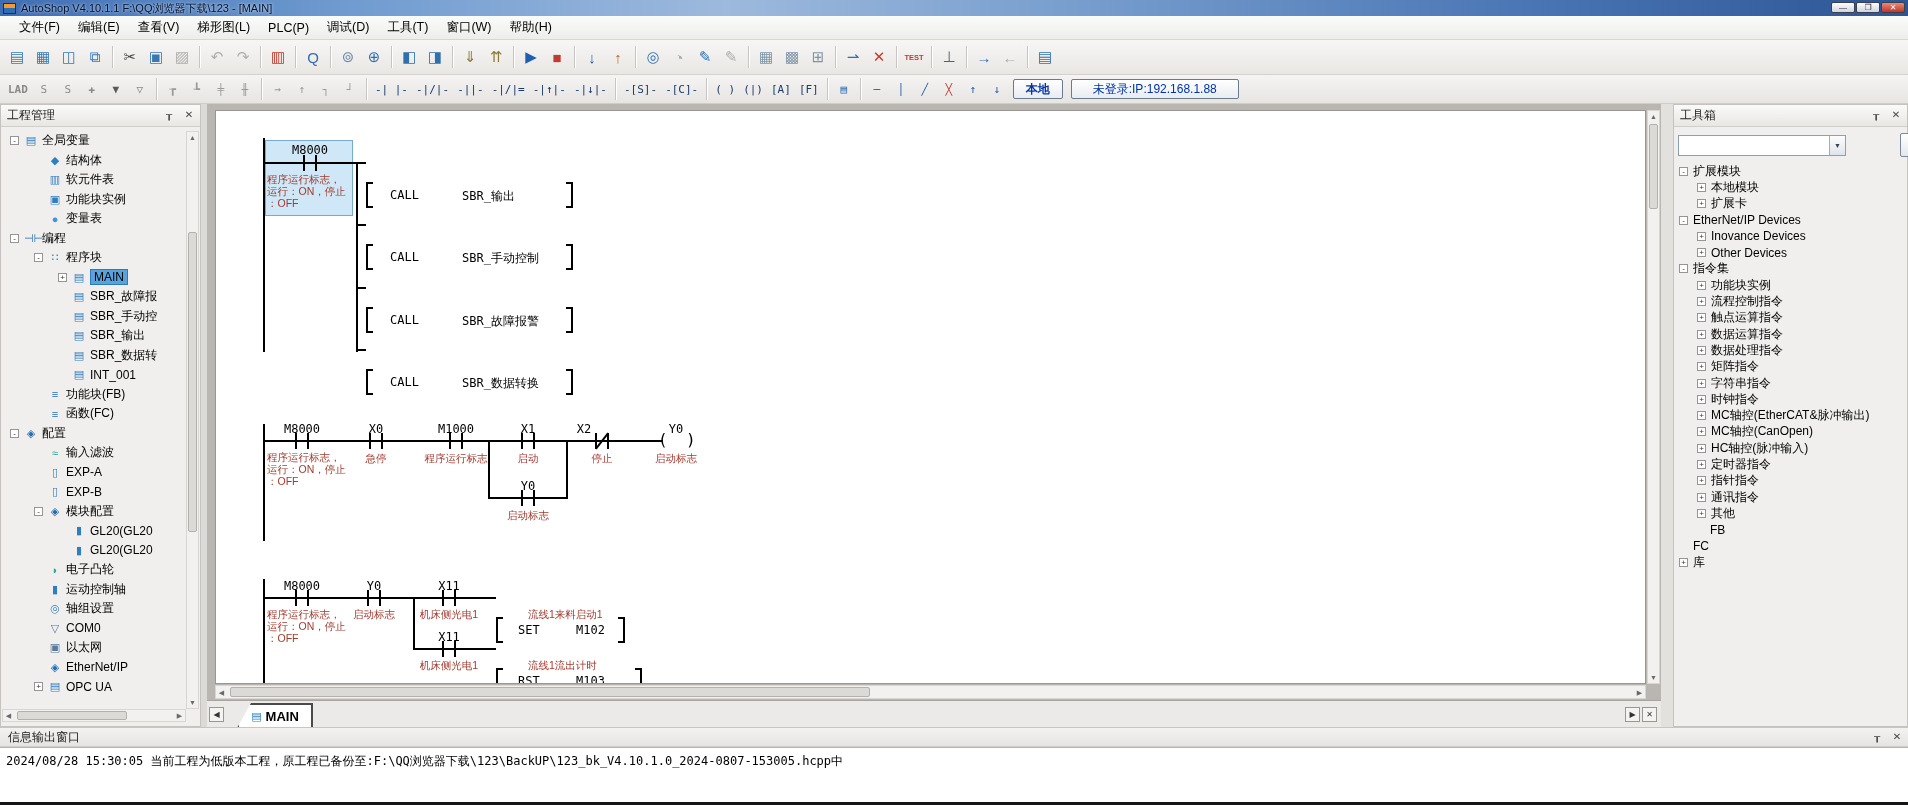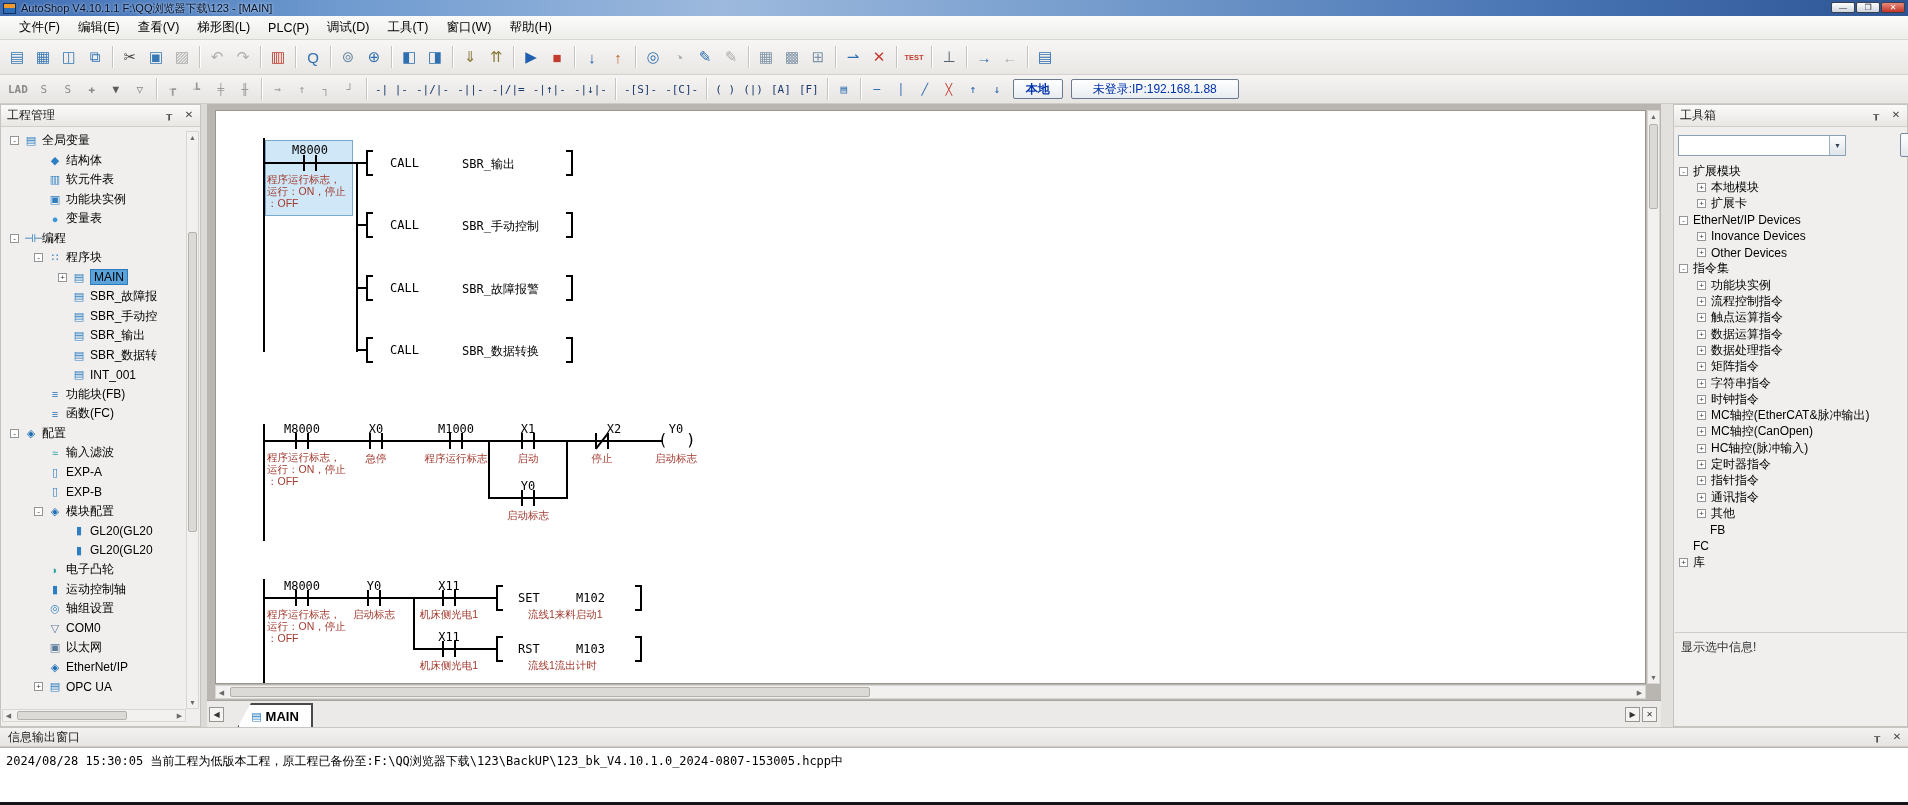--- a/index.html
+++ b/index.html
@@ -79,21 +79,21 @@
   .band .nname { margin-left:5px; width:86px; font-family:"DejaVu Sans Mono",monospace; font-size:12px; }
   .band .ncomment { color:#008000; font-size:12px; }
   .wire { position:absolute; background:#000; }
   .cbar { position:absolute; width:2px; height:16px; background:#000; }
   .ncslash { position:absolute; width:2px; height:20px; background:#000; transform:rotate(38deg); }
   .ltext { position:absolute; }
   .ltext.dev { font-family:"DejaVu Sans Mono",monospace; font-size:12px; color:#000; }
   .ltext.cmt { font-size:10.5px; line-height:12px; color:#a23b2f; white-space:pre-line; }
   .center { transform:translateX(-50%); text-align:center; }
   .selrect { position:absolute; background:#cfe7f6; border:1px solid #79a9cc; }
-  .blk { position:absolute; height:26px; }
+  .blk { position:absolute; height:26px;margin-top:32px; }
   .blk .lb { position:absolute; left:0; top:0; width:7px; height:100%;
     border:2px solid #000; border-right:none; }
   .blk .rb { position:absolute; right:0; top:0; width:7px; height:100%;
     border:2px solid #000; border-left:none; }
   .blk .kw,.blk .op { position:absolute; top:6px; font-family:"DejaVu Sans Mono",monospace; font-size:12px; }
   .paren { position:absolute; font-family:"DejaVu Sans Mono",monospace; font-size:16px; }
 
   
   #tabbar { position:absolute; left:0; top:596px; width:1454px; height:27px; background:#eceae8;
     border-top:1px solid #a8a5a1; }
@@ -476,21 +476,21 @@
       <div class="cbar" style="left: 317px; top: 322px;"></div>
       <div class="cbar" style="left: 379px; top: 322px;"></div>
       <div class="cbar" style="left: 391px; top: 322px;"></div>
       <div class="ncslash" style="left: 385px; top: 320px;"></div>
       <div class="paren" style="left: 442px; top: 319px;">(</div>
       <div class="paren" style="left: 470px; top: 319px;">)</div>
       <div class="ltext dev center" style="left: 86px; top: 311px;">M8000</div>
       <div class="ltext dev center" style="left: 160px; top: 311px;">X0</div>
       <div class="ltext dev center" style="left: 240px; top: 311px;">M1000</div>
       <div class="ltext dev center" style="left: 312px; top: 311px;">X1</div>
-      <div class="ltext dev center" style="left: 398px; top: 311px;">X2</div>
+      <div class="ltext dev center" style="left: 368px; top: 311px;">X2</div>
       <div class="ltext dev center" style="left: 460px; top: 311px;">Y0</div>
       <div class="ltext cmt" style="left: 51px; top: 340px;">程序运行标志，
 运行：ON，停止
 ：OFF</div>
       <div class="ltext cmt center" style="left: 160px; top: 341px;">急停</div>
       <div class="ltext cmt center" style="left: 240px; top: 341px;">程序运行标志</div>
       <div class="ltext cmt center" style="left: 312px; top: 341px;">启动</div>
       <div class="ltext cmt center" style="left: 386px; top: 341px;">停止</div>
       <div class="ltext cmt center" style="left: 460px; top: 341px;">启动标志</div>
       <div class="wire" style="left: 272px; top: 330px; width: 2px; height: 58px;"></div>
@@ -509,21 +509,21 @@
       <div class="cbar" style="left: 226px; top: 479px;"></div>
       <div class="cbar" style="left: 238px; top: 479px;"></div>
       <div class="ltext dev center" style="left: 86px; top: 468px;">M8000</div>
       <div class="ltext dev center" style="left: 158px; top: 468px;">Y0</div>
       <div class="ltext dev center" style="left: 233px; top: 468px;">X11</div>
       <div class="ltext cmt" style="left: 51px; top: 497px;">程序运行标志，
 运行：ON，停止
 ：OFF</div>
       <div class="ltext cmt center" style="left: 158px; top: 497px;">启动标志</div>
       <div class="ltext cmt center" style="left: 233px; top: 497px;">机床侧光电1</div>
-      <div class="blk" style="left: 280px; top: 474px; width: 146px;">
+      <div class="blk" style="left: 280px; top: 474px; width: 129px;">
         <div class="lb"></div>
         <div class="kw" style="left: 22px;">SET</div>
         <div class="op" style="left: 80px;">M102</div>
         <div class="rb"></div>
       </div>
       <div class="ltext cmt" style="left: 312px; top: 497px;">流线1来料启动1</div>
       <div class="wire" style="left: 197px; top: 487px; width: 2px; height: 52px;"></div>
       <div class="wire" style="left: 197px; top: 537px; width: 83px; height: 2px;"></div>
       <div class="cbar" style="left: 226px; top: 530px;"></div>
       <div class="cbar" style="left: 238px; top: 530px;"></div>
@@ -673,21 +673,20 @@
       </div>
       <div class="tree-row" style="padding-left: 4px;">
         <div class="exp-space"></div>
         <div class="tlabel">FC</div>
       </div>
       <div class="tree-row" style="padding-left: 4px;">
         <div class="exp">+</div>
         <div class="tlabel">库</div>
       </div>
     </div>
-  <div id="toolbox-footer">显示选中信息!</div>
 </div>
 
 <div id="output-header">
   <span>信息输出窗口</span>
   <div class="ph-icons" style="top:2px;">
     <div class="ph-icon">┰</div>
     <div class="ph-icon">✕</div>
   </div>
 </div>
 <div id="output-body">

